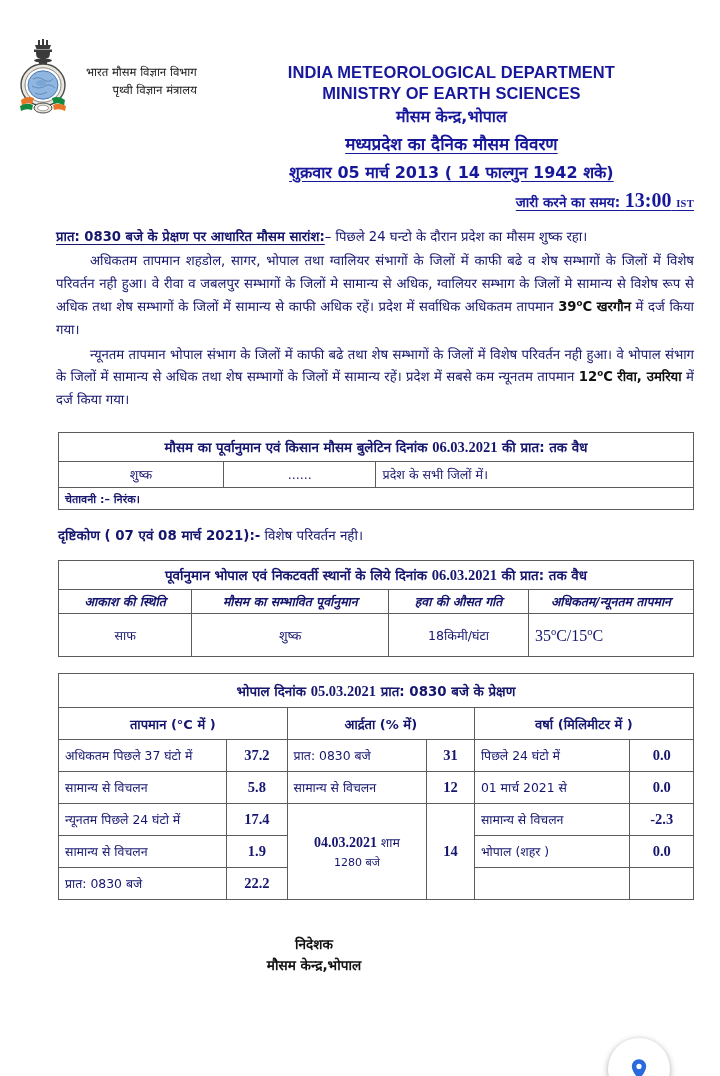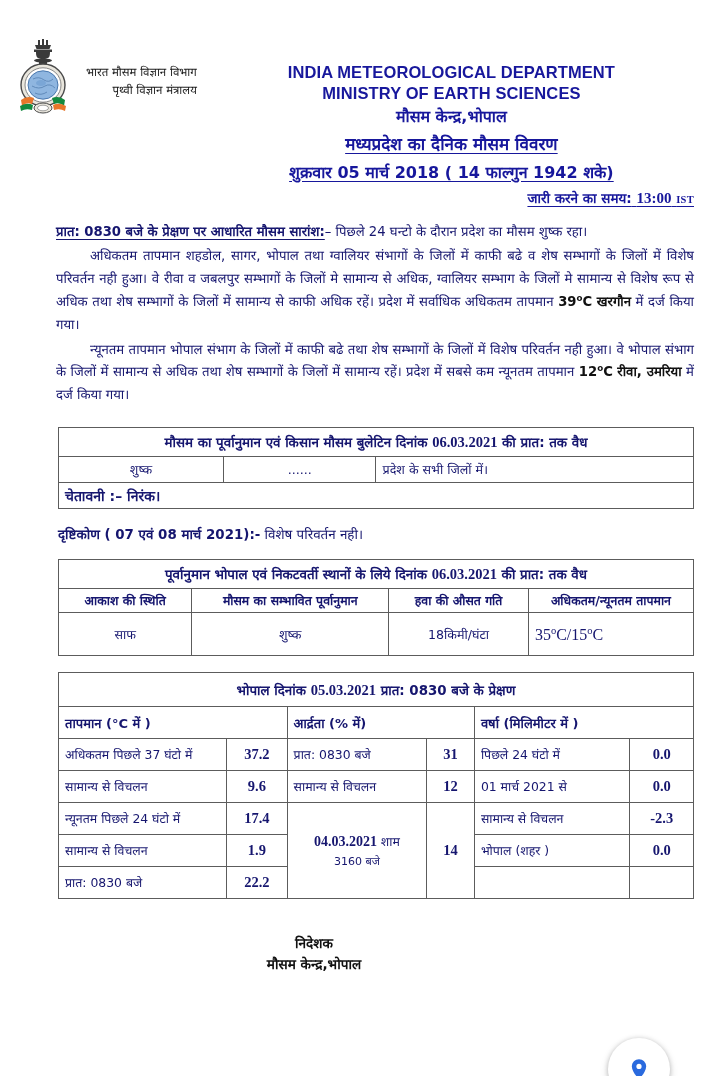--- a/index.html
+++ b/index.html
@@ -94,21 +94,21 @@
   }
   .issue-time {
     text-align: right;
     padding: 4px 26px 0 0;
     font-family: "DejaVu Sans", sans-serif;
     font-weight: bold;
     color: #17179c;
     font-size: 13.5px;
   }
   .issue-time u { text-underline-offset: 3px; }
-  .issue-time .big { font-size: 15px; font-family:"Liberation Serif", serif; }
+  .issue-time .big { font-size: 20px; font-family:"Liberation Serif", serif; }
   .issue-time .ist { font-size: 10.5px; font-family:"Liberation Serif", serif; letter-spacing:.3px;}
 
   
   .body-text {
     padding: 14px 26px 0 56px;
     color: #15156e;
   }
   .para {
     font-family: "DejaVu Sans", sans-serif;
     font-size: 13.2px;
@@ -159,45 +159,45 @@
     font-size: 14.5px;
     color: #16166f;
   }
 
   
   .wrap-t1 { padding: 18px 26px 0 58px; }
   .t1 { width: 100%; }
   .t1 .r-warn td {
     text-align: left;
     font-weight: bold;
-    font-size: 14px;
+    font-size: 11px;
     padding: 3px 6px;
   }
 
   
   .outlook {
     padding: 16px 26px 0 58px;
     font-family: "DejaVu Sans", sans-serif;
     font-size: 13.4px;
     font-weight: bold;
     color: #16166f;
   }
   .outlook .normal { font-weight: normal; }
 
   
   .wrap-t2 { padding: 16px 26px 0 58px; }
   .t2 { width: 100%; }
-  .t2 .hdr td { font-size: 12.4px; padding: 3px 1px; }
+  .t2 .hdr td { font-size: 12.4px; padding: 3px 1px; font-style: italic; }
   .t2 .val td { height: 34px; }
 
   
   .wrap-t3 { padding: 16px 26px 0 58px; }
   .t3 { width: 100%; border-radius: 7px; }
   .t3 td { height: 23px; font-size: 12.4px; }
-  .t3 .grp td { font-weight: bold; font-size: 13px; }
+  .t3 .grp td { text-align: center; font-weight: bold; font-size: 13px; }
   .t3 .lbl { text-align: left; }
   .t3 .val {
     text-align: center;
     font-family: "Liberation Serif", serif;
     font-weight: bold;
     font-size: 14.5px;
   }
   .t3 .small-note {
     text-align: center;
     font-family: "DejaVu Sans", sans-serif;
@@ -281,21 +281,21 @@
     <div class="org-hi">
       <div>भारत मौसम विज्ञान विभाग</div>
       <div>पृथ्वी विज्ञान मंत्रालय</div>
     </div>
 
     <div class="titles">
       <div class="t-en1">INDIA METEOROLOGICAL DEPARTMENT</div>
       <div class="t-en2">MINISTRY OF EARTH SCIENCES</div>
       <div class="t-hi-center">मौसम केन्द्र,भोपाल</div>
       <div class="t-hi-main">मध्यप्रदेश का दैनिक मौसम विवरण</div>
-      <div class="t-hi-date">शुक्रवार 05 मार्च 2018 ( 14 फाल्गुन 1942 शके)</div>
+      <div class="t-hi-date">शुक्रवार 05 मार्च 2013 ( 14 फाल्गुन 1942 शके)</div>
     </div>
   </div>
 
   <div class="issue-time">
     <u><span>जारी करने का समय:</span>
     <span class="big">13:00</span>
     <span class="ist">IST</span></u>
   </div>
 
   <div class="body-text">
@@ -401,33 +401,33 @@
           <td class="lbl">अधिकतम पिछले 37 घंटो में</td>
           <td class="val">37.2</td>
           <td class="lbl">प्रात: 0830 बजे</td>
           <td class="val">31</td>
           <td class="lbl">पिछले 24 घंटो में</td>
           <td class="val">0.0</td>
         </tr>
 
         <tr>
           <td class="lbl">सामान्य से विचलन</td>
-          <td class="val">9.6</td>
+          <td class="val">5.8</td>
           <td class="lbl">सामान्य से विचलन</td>
           <td class="val">12</td>
           <td class="lbl">01 मार्च 2021 से</td>
           <td class="val">0.0</td>
         </tr>
 
         <tr>
           <td class="lbl">न्यूनतम पिछले 24 घंटो में</td>
           <td class="val">17.4</td>
           <td class="small-note" rowspan="3">
             <span class="d">04.03.2021</span><span> शाम</span><br>
-            <span class="t">3160 बजे</span>
+            <span class="t">1280 बजे</span>
           </td>
           <td class="val" rowspan="3">14</td>
           <td class="lbl">सामान्य से विचलन</td>
           <td class="val">-2.3</td>
         </tr>
 
         <tr>
           <td class="lbl">सामान्य से विचलन</td>
           <td class="val">1.9</td>
           <td class="lbl">भोपाल (शहर )</td>

